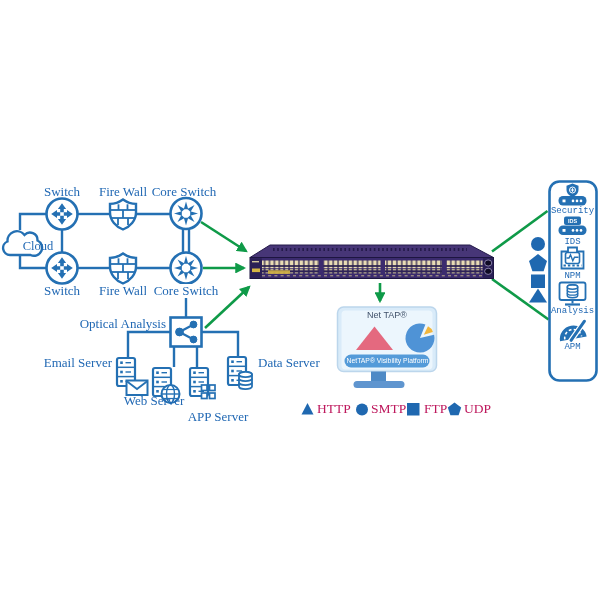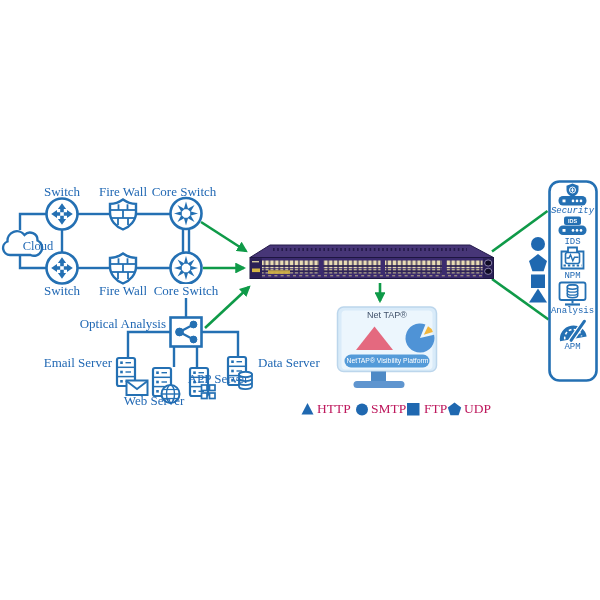--- a/index.html
+++ b/index.html
@@ -273,27 +273,27 @@
 <div class="lbl" style="left:2px;top:240px;width:40px;font-size:12.5px;padding-left:16px;">Cloud</div>
 <div class="lbl" style="left:34px;top:185px;width:56px;">Switch</div>
 <div class="lbl" style="left:34px;top:284px;width:56px;">Switch</div>
 <div class="lbl" style="left:93px;top:185px;width:60px;">Fire Wall</div>
 <div class="lbl" style="left:93px;top:284px;width:60px;">Fire Wall</div>
 <div class="lbl" style="left:143px;top:185px;width:82px;">Core Switch</div>
 <div class="lbl bgw" style="left:146px;top:284px;width:76px;">Core Switch</div>
 <div class="lbl right" style="left:66px;top:317px;width:100px;">Optical Analysis</div>
 <div class="lbl right" style="left:28px;top:356px;width:84px;">Email Server</div>
 <div class="lbl" style="left:113px;top:394px;width:82px;">Web Server</div>
-<div class="lbl" style="left:177px;top:372px;width:82px;">APP Server</div>
+<div class="lbl" style="left:177px;top:410px;width:82px;">APP Server</div>
 <div class="lbl left" style="left:258px;top:356px;width:84px;">Data Server</div>
 
 <div class="mon-title">Net TAP®</div>
 <div class="mon-banner">NetTAP® Visibility Platform</div>
 
-<div class="plbl" style="top:206px;font-style:italic;">Security</div>
+<div class="plbl" style="top:206px;">Security</div>
 <div class="plbl" style="top:236.5px;">IDS</div>
 <div class="plbl" style="top:271px;">NPM</div>
 <div class="plbl" style="top:306px;">Analysis</div>
 <div class="plbl" style="top:341.5px;">APM</div>
 
 <div class="leg" style="left:317px;">HTTP</div>
 <div class="leg" style="left:371px;">SMTP</div>
 <div class="leg" style="left:424px;">FTP</div>
 <div class="leg" style="left:464px;">UDP</div>
 

